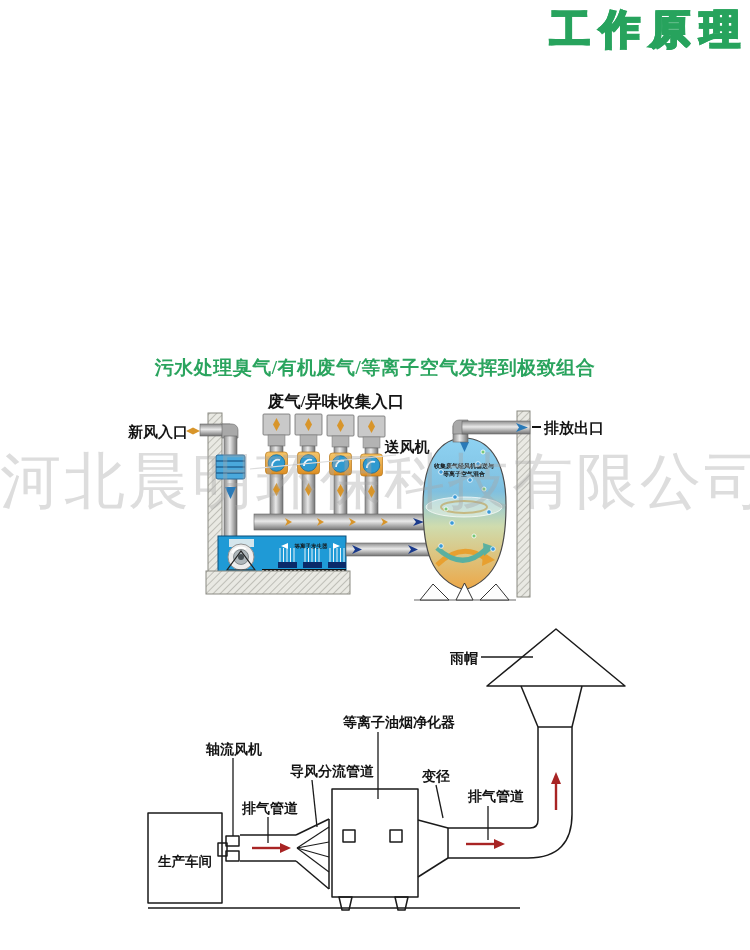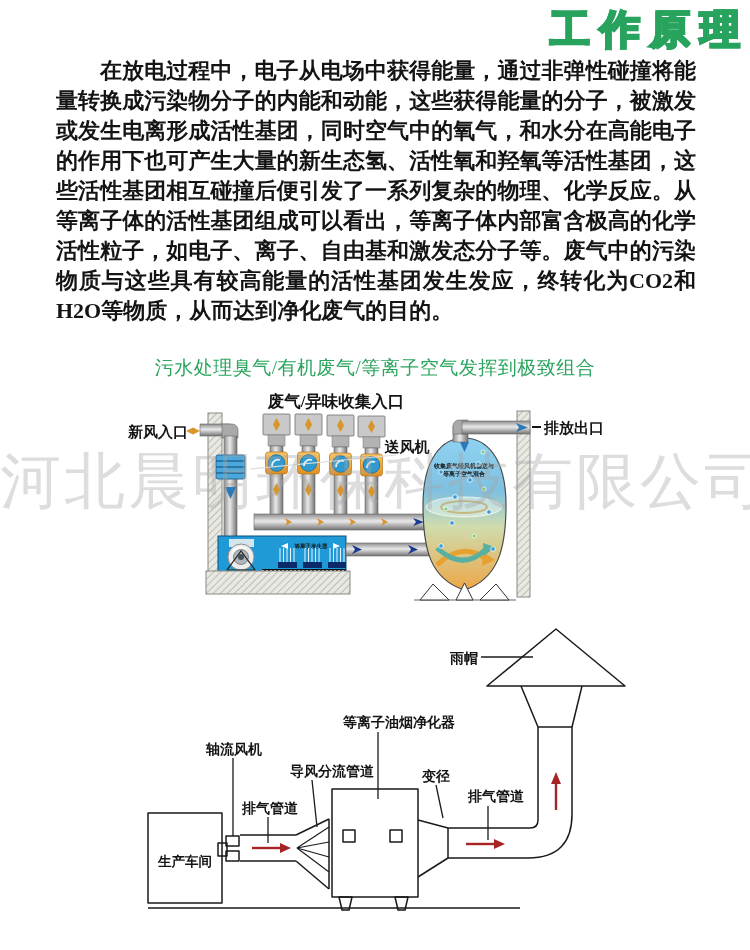--- a/index.html
+++ b/index.html
@@ -14,41 +14,40 @@
     color:#ffffff; -webkit-text-stroke:2.5px #27a35d;
     text-shadow:-1px -1px 0 #27a35d, 1px -1px 0 #27a35d, -1px 1px 0 #27a35d, 1px 1px 0 #27a35d;
   }
   .paragraph {
     position:absolute; top:56px; left:56px; width:640px;
     font-size:22px; font-weight:bold; color:#141414;
     line-height:30px; text-align:justify; text-indent:2em;
   }
   .subtitle {
     position:absolute; top:355px; left:0; width:100%; text-align:center;
-    font-size:19px; font-weight:normal; color:#2aa45e; letter-spacing:0.5px;
+    font-size:19px; font-weight:bold; color:#2aa45e; letter-spacing:0.5px;
   }
   .watermark {
     position:absolute; top:441px; left:0; width:100%; text-align:center;
     font-family:"Liberation Sans","DejaVu Sans",sans-serif;
     font-size:61px; font-weight:400; letter-spacing:3px; white-space:nowrap;
     color:rgba(165,165,165,0.38); z-index:6; pointer-events:none;
   }
   svg.diagram { position:absolute; left:0; }
   #diagram1 { top:388px; z-index:2; }
   #diagram2 { top:613px; z-index:2; }
   svg text { font-family:"Liberation Serif","DejaVu Serif",serif; font-weight:bold; fill:#141414; }
 </style>
 </head>
 <body>
 
 <div class="page">
 
   <div class="title">工作原理</div>
 
-  <div class="paragraph">在放电过程中，电子从电场中获得能量，通过非弹性碰撞将能量转换成污染物分子的内能和动能，这些获得能量的分子，被激发或发生电离形成活性基团，同时空气中的氧气，和水分在高能电子的作用下也可产生大量的新生态氢、活性氧和羟氧等活性基团，这些活性基团相互碰撞后便引发了一系列复杂的物理、化学反应。从等离子体的活性基团组成可以看出，等离子体内部富含极高的化学活性粒子，如电子、离子、自由基和激发态分子等。废气中的污染物质与这些具有较高能量的活性基团发生发应，终转化为CO2和H2O等物质，从而达到净化废气的目的。</div>
 
   <div class="subtitle">污水处理臭气/有机废气/等离子空气发挥到极致组合</div>
 
   <div class="watermark">河北晨明环保科技有限公司</div>
 
   <svg id="diagram1" class="diagram" width="750" height="225" viewBox="0 388 750 225">
     <defs>
       <pattern id="hatch" width="5" height="5" patternUnits="userSpaceOnUse" patternTransform="rotate(45)">
         <rect width="5" height="5" fill="#e9e9e3"></rect>
         <line x1="0" y1="0" x2="0" y2="5" stroke="#9a9a92" stroke-width="1.1"></line>

